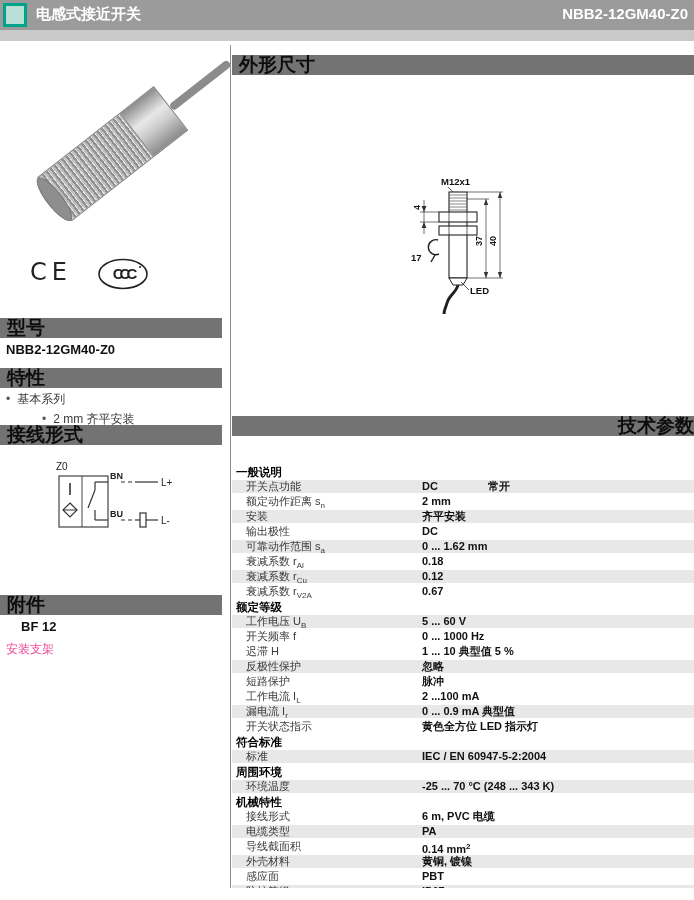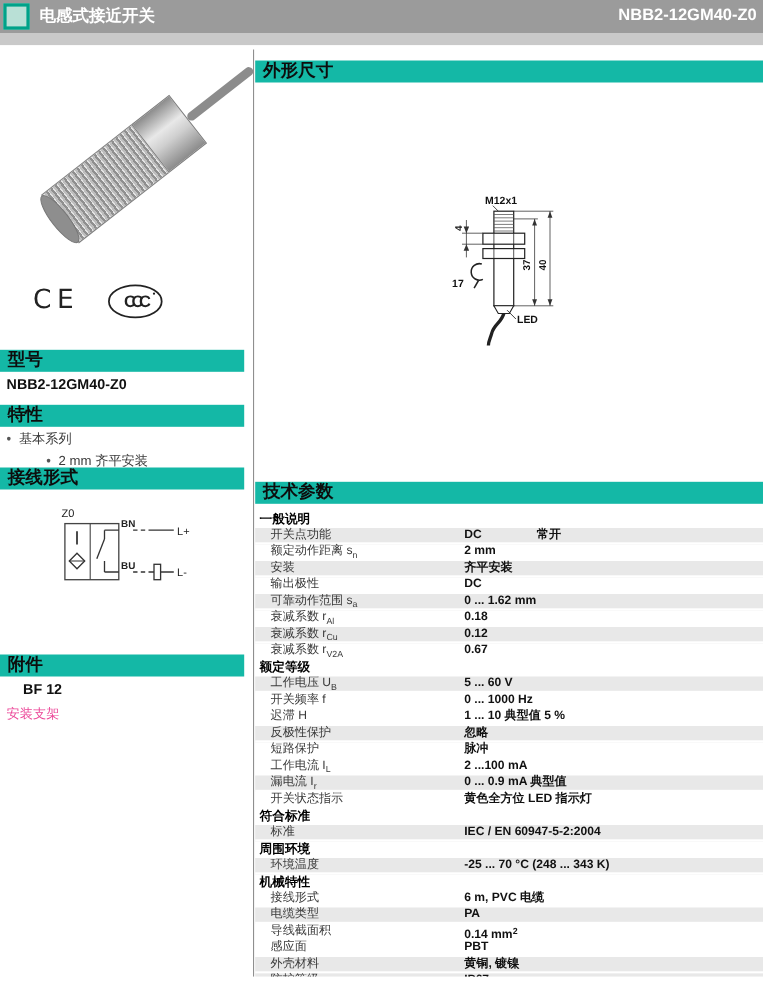--- a/index.html
+++ b/index.html
@@ -8,22 +8,22 @@
   
   .topbar{position:absolute;left:0;top:0;width:694px;height:30px;background:#9b9b9b;}
   .topbar .title{position:absolute;left:36px;top:5px;font-size:15px;font-weight:bold;color:#fff;}
   .topbar .pid{position:absolute;right:6px;top:5px;font-size:15px;font-weight:bold;color:#fff;}
   .topstrip{position:absolute;left:0;top:30px;width:694px;height:11px;background:#c9c9c9;}
   .brandicon{position:absolute;left:3px;top:3px;width:18px;height:18px;background:#b9e0d6;border:3px solid #00a289;}
   
   .divider{position:absolute;left:230px;top:45px;width:1px;height:853px;background:#8f8f8f;}
   .bottomline{position:absolute;left:0;top:897px;width:694px;height:1px;background:#cfcfcf;}
   
-  .secbar{position:absolute;height:20px;line-height:20px;background:#14b8a6;color:#0d0d0d;
-          font-weight:bold;font-size:16px;padding-left:7px;box-sizing:border-box;}
+  .secbar{position:absolute;height:20px;line-height:20px;background:#737373;color:#0d0d0d;
+          font-weight:bold;font-size:19px;padding-left:7px;box-sizing:border-box;}
   .leftbar{left:0;width:222px;}
   .rightbar{left:232px;width:462px;}
   
   .boldline{position:absolute;left:6px;font-size:13px;font-weight:bold;color:#111;}
   .plainline{position:absolute;left:6px;font-size:12px;color:#ec4899;}
   .feat{position:absolute;left:6px;font-size:12px;color:#3a3a3a;line-height:19px;text-align:right;}
   .feat .b{margin-right:7px;color:#555;}
   
   .photo{position:absolute;left:18px;top:72px;width:210px;height:185px;}
   .barrelwrap{position:absolute;left:28px;top:98px;width:220px;height:56px;
@@ -179,21 +179,21 @@
       <text x="88" y="80" font-size="9" font-weight="bold" fill="#111" transform="rotate(-90 88 80)">40</text>
 
       <g>
         <path d="M30,74 A7.5,7.5 0 1 0 31,88" fill="none" stroke="#222" stroke-width="1.4"></path>
         <line x1="27" y1="89" x2="23" y2="96" stroke="#222" stroke-width="1.4"></line>
       </g>
       <text x="3" y="95" font-size="9.5" font-weight="bold" fill="#111">17</text>
     </svg>
   </div>
 
-  <div class="secbar rightbar" style="top:438px;">技术参数</div>
+  <div class="secbar rightbar" style="top:416px;text-align:right;">技术参数</div>
 
   <div class="techtable" id="tech-table">
       <div class="t-section">一般说明</div>
       <div class="t-row shaded">
         <span class="t-label">开关点功能</span>
         <span class="t-val">DC</span>
         <span class="t-val2">常开</span>
       </div>
       <div class="t-row">
         <span class="t-label">额定动作距离 s<sub>n</sub></span>
@@ -272,27 +272,27 @@
         <span class="t-val">6 m, PVC 电缆</span>
       </div>
       <div class="t-row shaded">
         <span class="t-label">电缆类型</span>
         <span class="t-val">PA</span>
       </div>
       <div class="t-row">
         <span class="t-label">导线截面积</span>
         <span class="t-val">0.14 mm<sup>2</sup></span>
       </div>
+      <div class="t-row shaded">
+        <span class="t-label">外壳材料</span>
+        <span class="t-val">黄铜, 镀镍</span>
+      </div>
       <div class="t-row">
         <span class="t-label">感应面</span>
         <span class="t-val">PBT</span>
       </div>
       <div class="t-row shaded">
-        <span class="t-label">外壳材料</span>
-        <span class="t-val">黄铜, 镀镍</span>
-      </div>
-      <div class="t-row shaded">
         <span class="t-label">防护等级</span>
         <span class="t-val">IP67</span>
       </div>
     </div>
 
 </div>
 
 </body></html>

